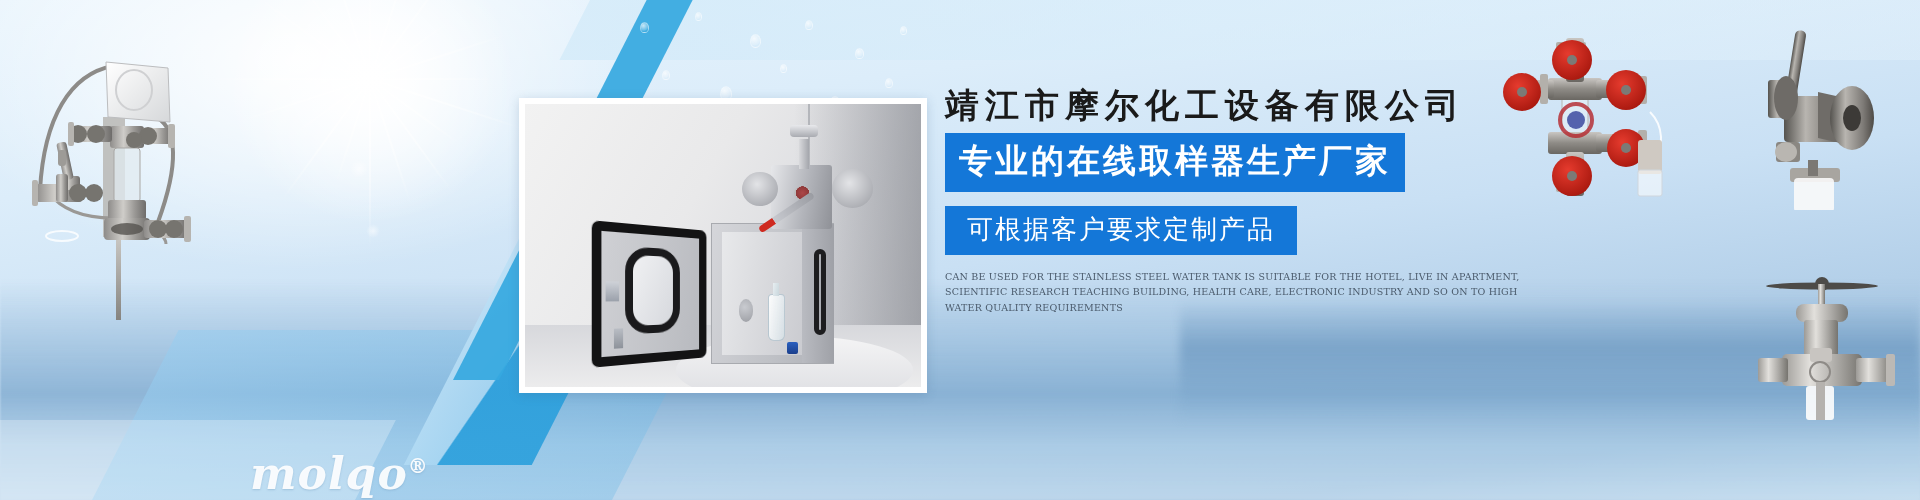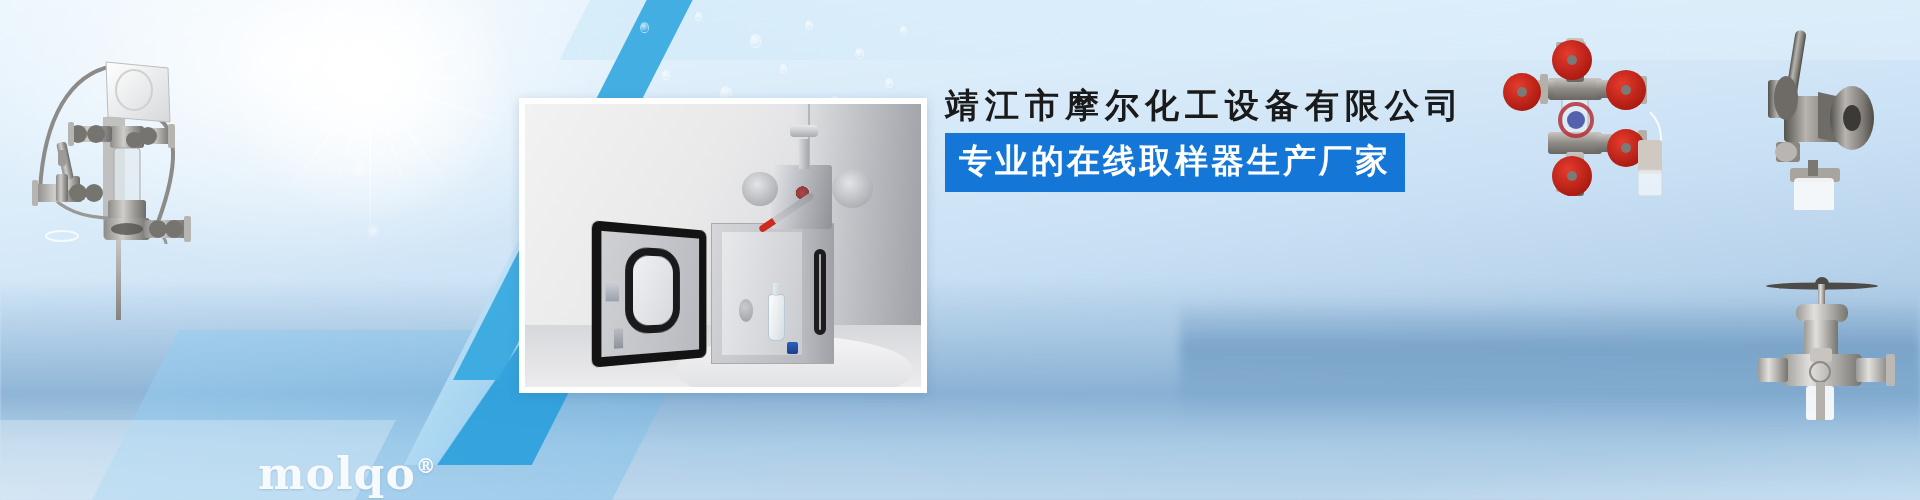--- a/index.html
+++ b/index.html
@@ -166,25 +166,26 @@
   }
   .eng {
     margin-top: 14px; width: 610px;
     font-family: "DejaVu Serif", serif;
     font-size: 9.5px; line-height: 1.62; letter-spacing: .2px;
     color: #4a5a6b; text-transform: uppercase;
   }
 
   
   .watermark {
-    position: absolute; left: 258px; top: 448px;
+    position: absolute; left: 250px; top: 448px;
     font-family: "DejaVu Serif", serif;
     font-size: 44px; font-weight: 700; letter-spacing: 1px;
     color: rgba(255,255,255,.92);
     text-shadow: 0 1px 2px rgba(120,160,195,.45);
+    font-style: italic;
   }
   .watermark sup { font-size: 20px; vertical-align: super; }
 </style>
 </head>
 <body>
 
 <div id="banner">
 
   <div class="bg-sky"></div>
   <div class="bg-water"></div>
@@ -439,19 +440,21 @@
         <div class="vt-knob"></div>
         <div class="vt-badge"></div>
         <div class="vt-lever"></div>
       </div>
     </div>
   </div>
 
   <div class="text-block">
     <div class="company">靖江市摩尔化工设备有限公司</div>
     <div><span class="headline">专业的在线取样器生产厂家</span></div>
+    <div><span class="cta">可根据客户要求定制产品</span></div>
+    <div class="eng">CAN BE USED FOR THE STAINLESS STEEL WATER TANK IS SUITABLE FOR THE HOTEL, LIVE IN APARTMENT, SCIENTIFIC RESEARCH TEACHING BUILDING, HEALTH CARE, ELECTRONIC INDUSTRY AND SO ON TO HIGH WATER QUALITY REQUIREMENTS</div>
   </div>
 
   <div class="watermark">
     <span>molqo</span><sup>®</sup>
   </div>
 
 </div>
 
 </body></html>

